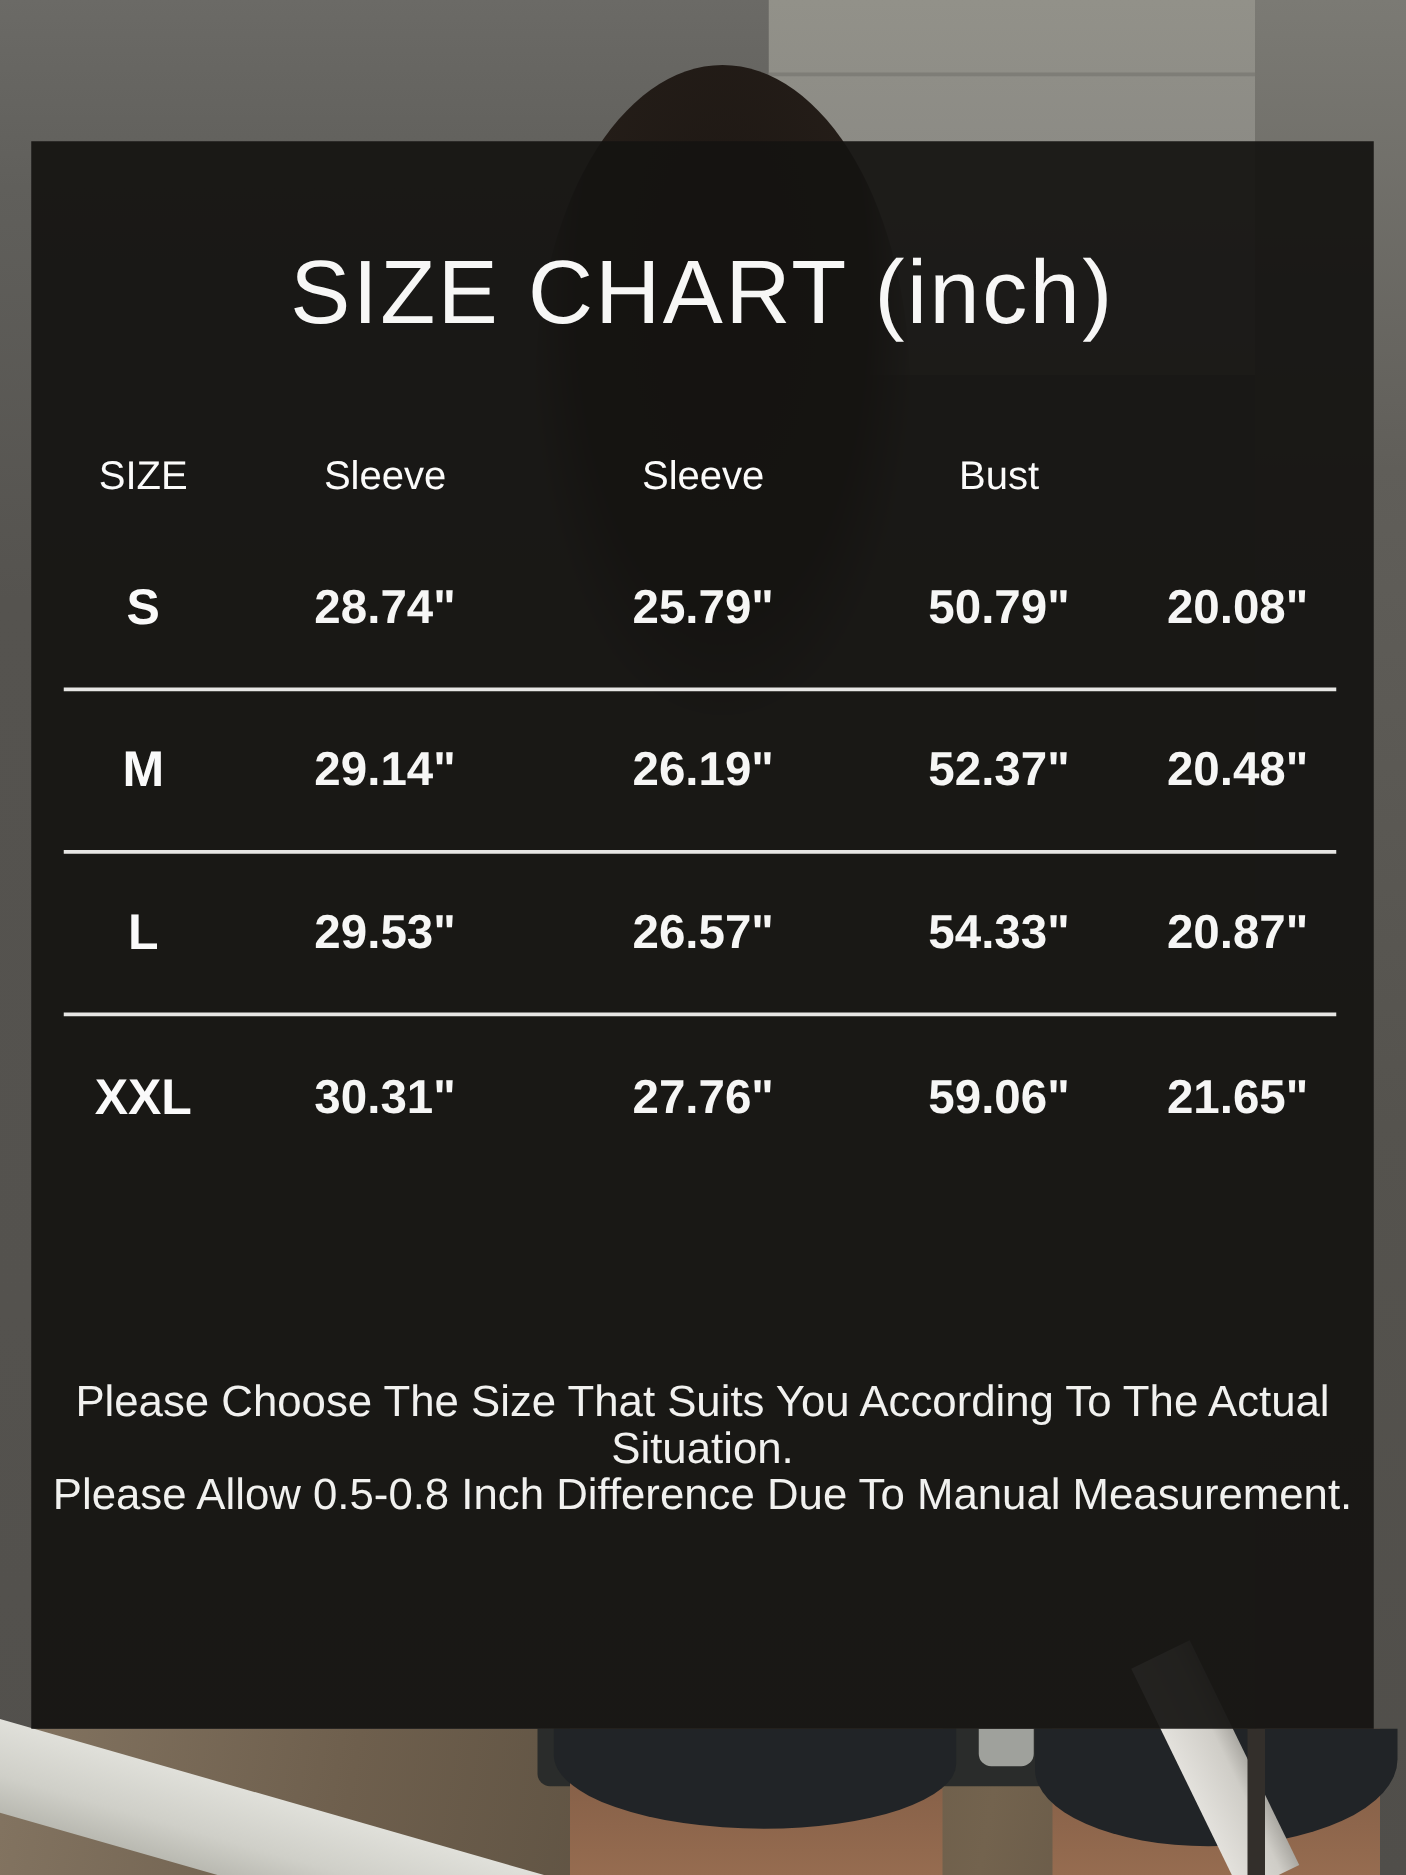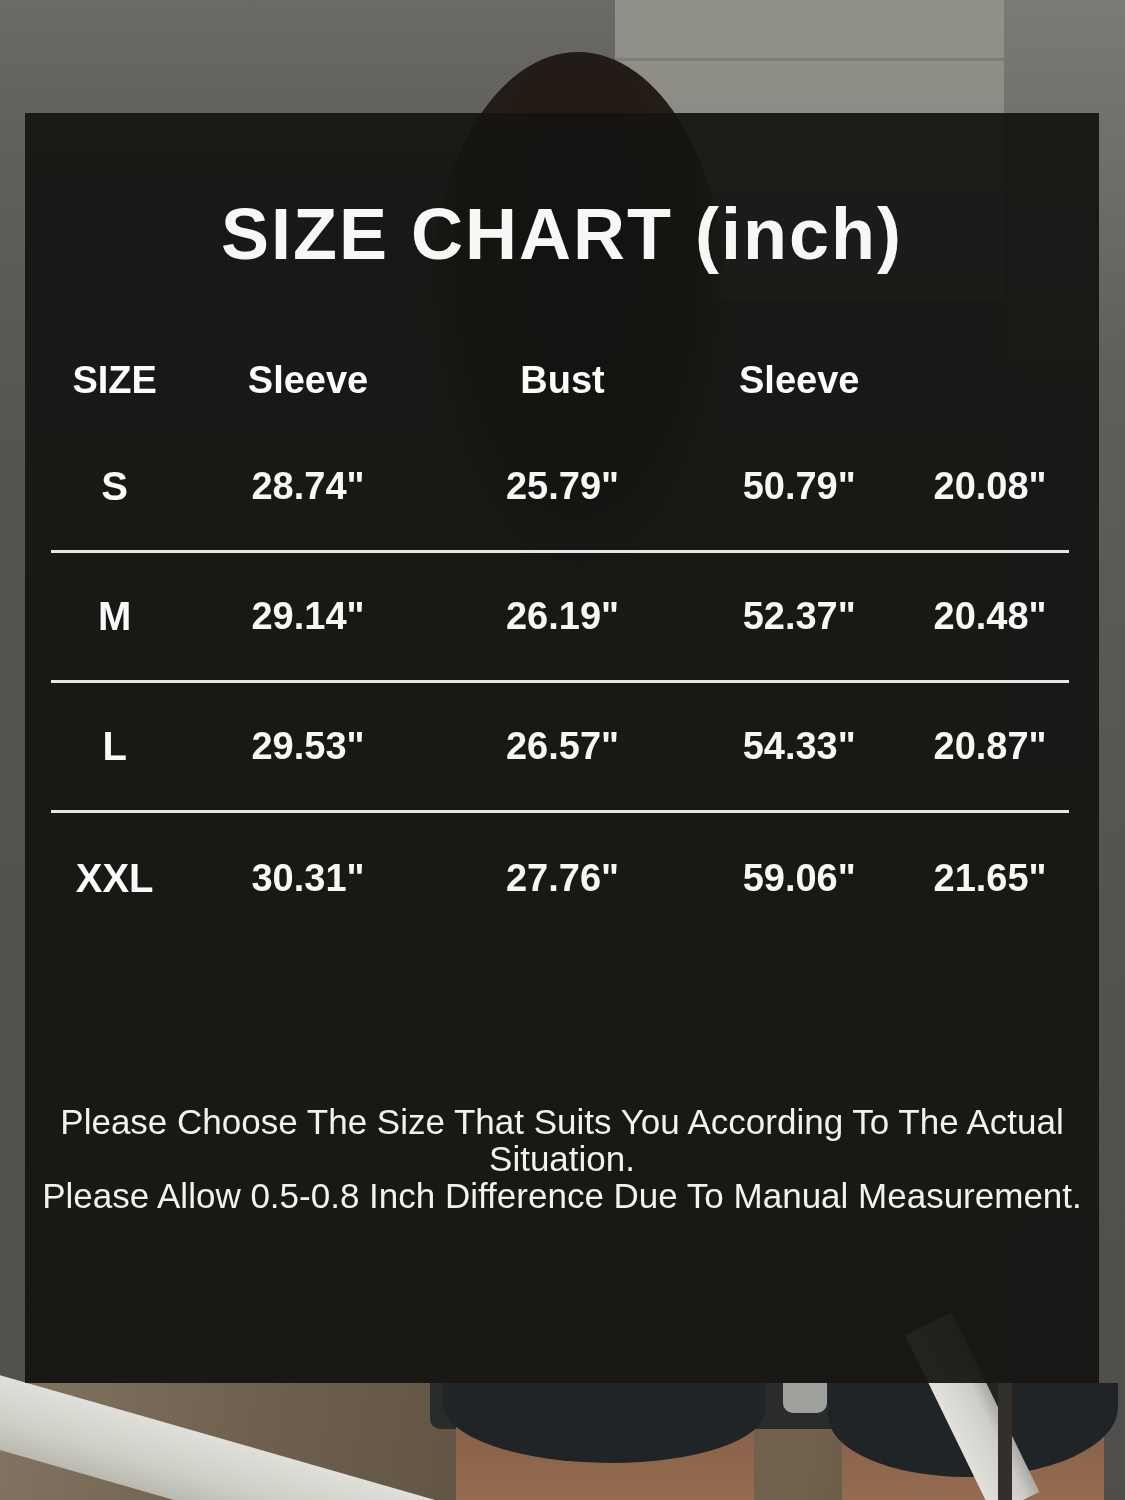--- a/index.html
+++ b/index.html
@@ -32,28 +32,28 @@
   .shorts.left{left:443px;width:322px;height:80px;border-radius:0 0 55% 60% / 0 0 75% 85%;}
   .shorts.right{left:828px;width:290px;height:94px;border-radius:0 0 60% 55% / 0 0 85% 75%;}
   .strap{position:absolute;left:905px;top:1335px;width:52px;height:200px;
     transform:rotate(-26deg);transform-origin:left top;
     background:linear-gradient(90deg,#e3e1dc 0%,#cfcdc7 70%,#aaa8a2 100%);}
   .door-shadow{position:absolute;left:998px;top:1383px;width:14px;height:117px;background:#332f2b;}
   
   .panel{position:absolute;left:25px;top:113px;width:1074px;height:1270px;
     background:rgba(20,19,17,0.93);color:#fafafa;}
   .title{position:absolute;top:80px;left:0;width:100%;margin:0;
-    text-align:center;font-size:72px;font-weight:700;letter-spacing:2px;color:#f7f7f6;}
+    text-align:center;font-size:72px;font-weight:400;letter-spacing:2px;color:#f7f7f6;}
   .table{position:absolute;top:225px;left:26px;right:30px;}
   .row{display:grid;grid-template-columns:12.5% 25.5% 24.5% 22% 15.5%;align-items:center;box-sizing:border-box;}
   .row.header{height:85px;}
   .row.data{height:130px;}
   .row.data.ruled{border-bottom:3px solid #e7e6e4;}
   .cell{text-align:center;}
-  .row.header .cell{font-size:38px;font-weight:700;color:#fbfbfa;}
+  .row.header .cell{font-size:32px;font-weight:400;color:#fbfbfa;}
   .cell.size-label{font-size:40px;font-weight:700;}
   .cell.value{font-size:38px;font-weight:600;color:#f6f6f5;}
   .footer{position:absolute;top:990px;left:0;width:100%;text-align:center;
     font-size:35px;line-height:37px;font-weight:400;color:#f1f1ef;}
 </style>
 </head>
 <body>
 
 <div class="photo">
   <div class="door-panel"></div>
@@ -72,22 +72,22 @@
   <div class="door-shadow"></div>
 </div>
 
 <div class="panel">
   <h1 class="title">SIZE CHART (inch)</h1>
 
   <div class="table">
     <div class="row header">
       <div class="cell">SIZE</div>
       <div class="cell">Sleeve</div>
+      <div class="cell">Sleeve</div>
       <div class="cell">Bust</div>
-      <div class="cell">Sleeve</div>
     </div>
 
     <div class="row data ruled">
       <div class="cell size-label">S</div>
       <div class="cell value">28.74"</div>
       <div class="cell value">25.79"</div>
       <div class="cell value">50.79"</div>
       <div class="cell value">20.08"</div>
     </div>
 

